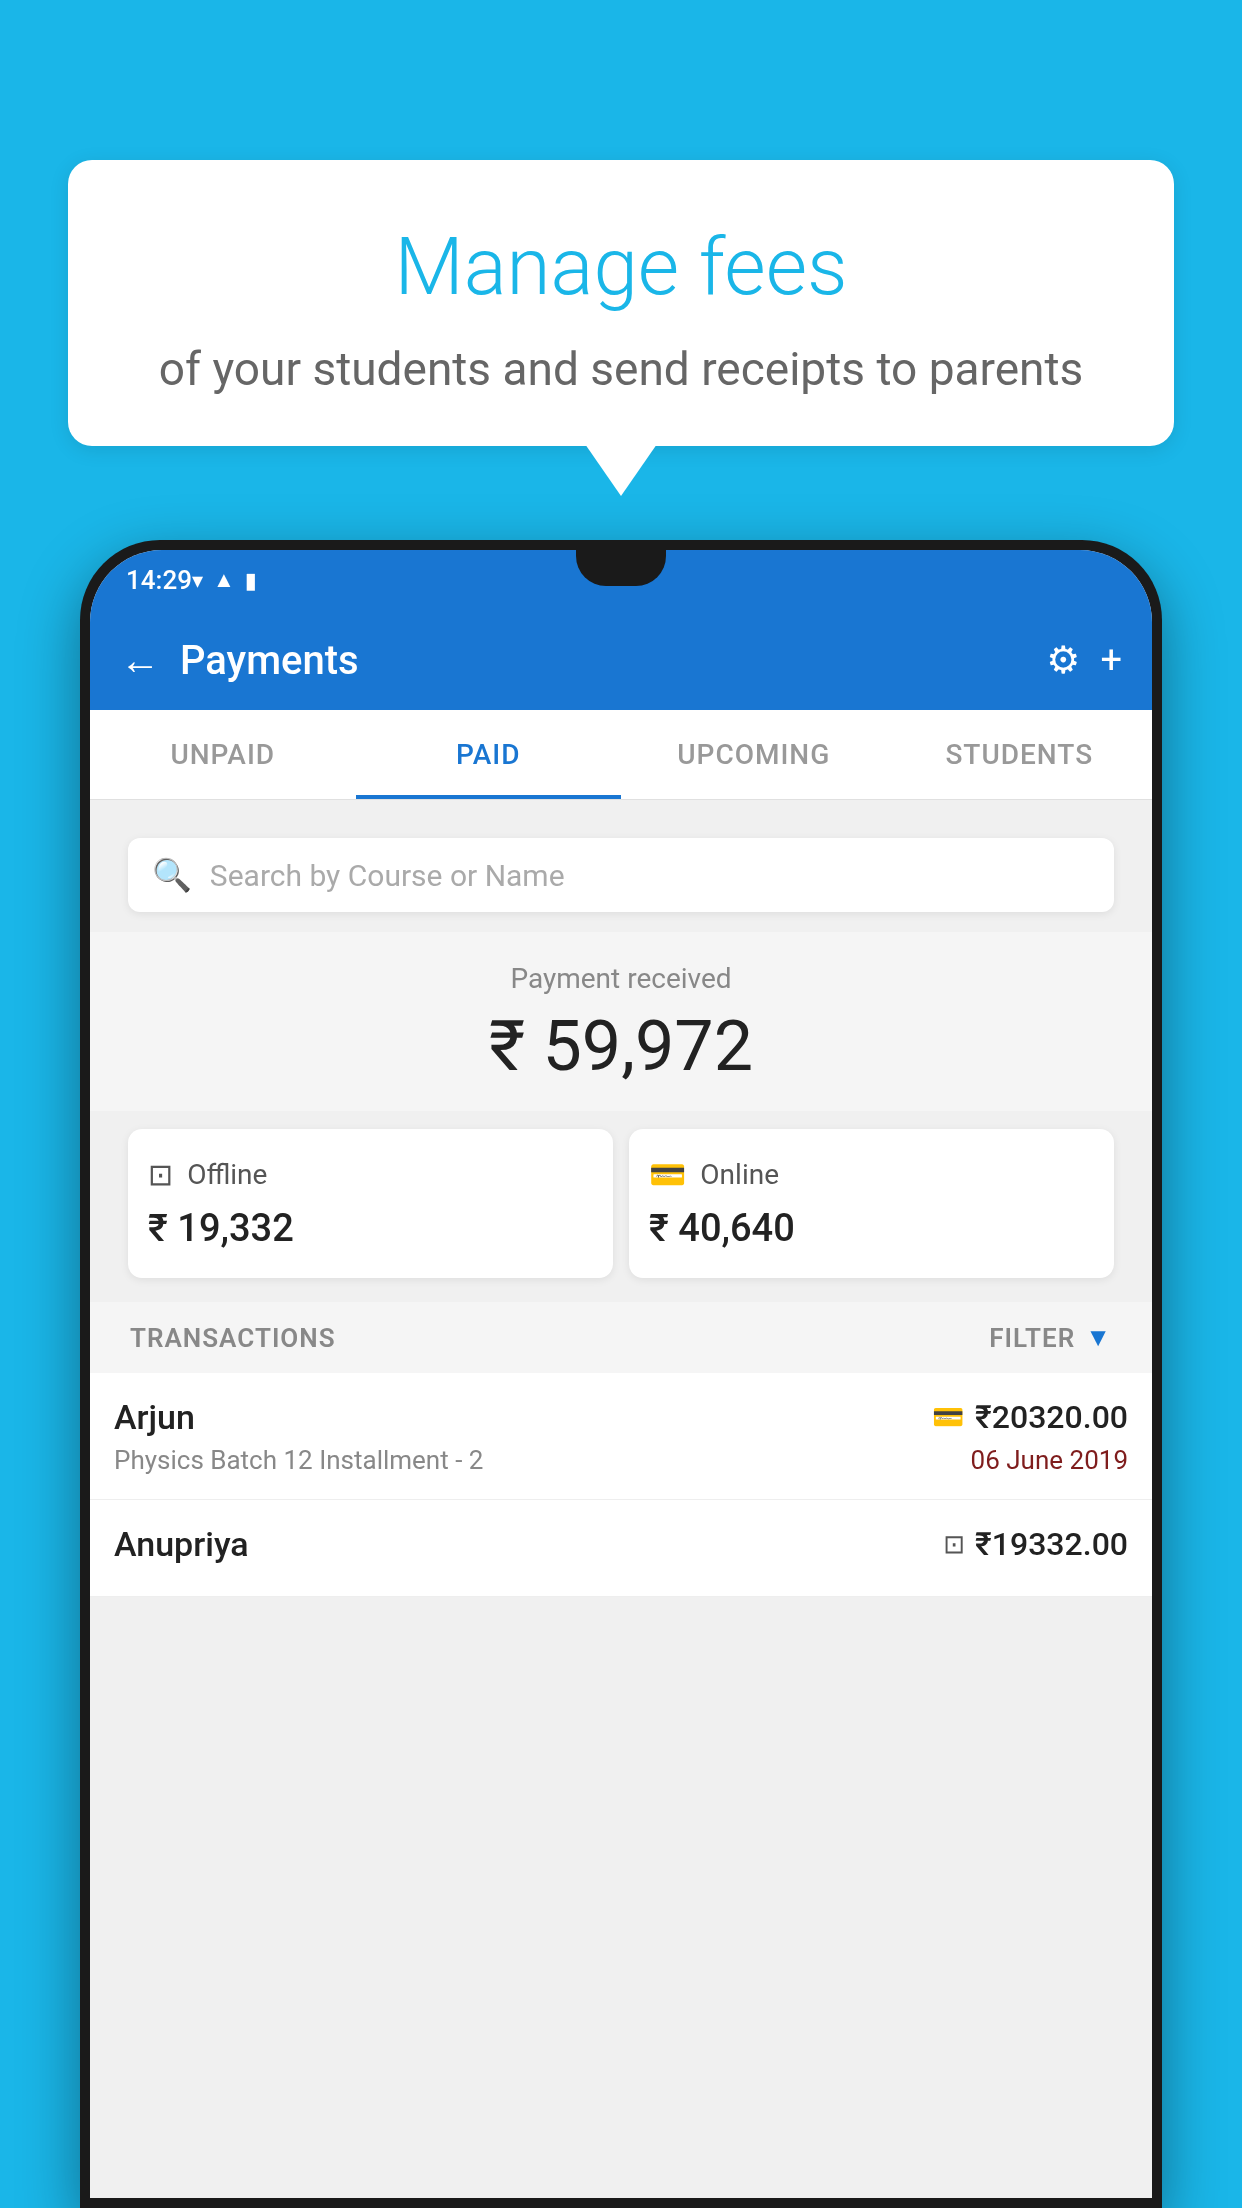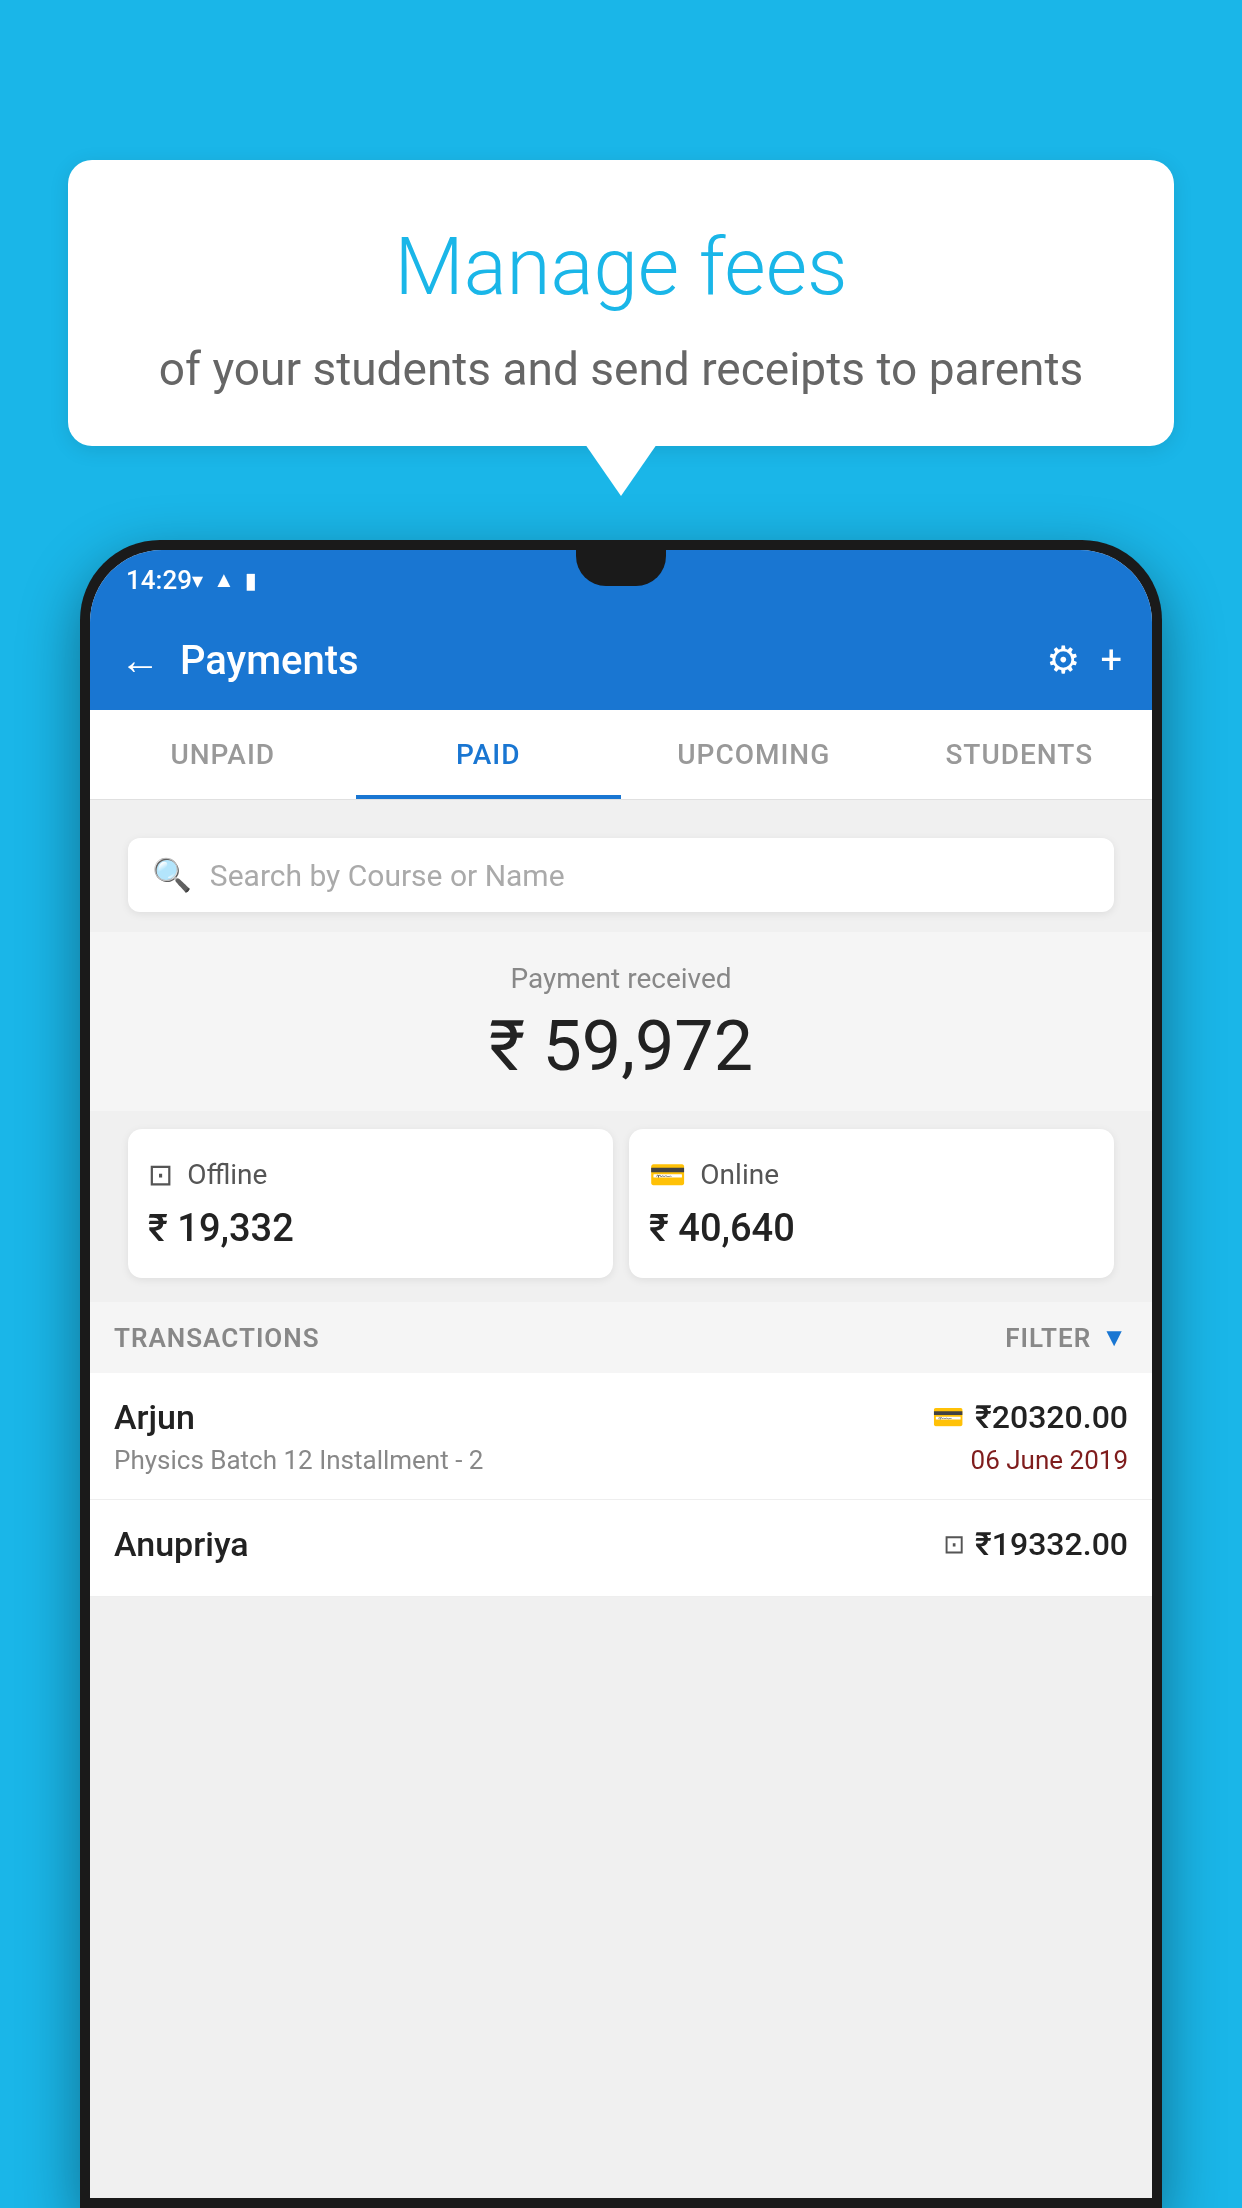--- a/index.html
+++ b/index.html
@@ -255,21 +255,21 @@
       font-size: 38px;
       color: #222;
       font-weight: 500;
     }
 
     
     .transactions-header {
       display: flex;
       justify-content: space-between;
       align-items: center;
-      padding: 20px 24px;
+      padding: 20px 40px;
       background: #f5f5f5;
       gap: 16px;
     }
 
     .transactions-label {
       font-size: 26px;
       color: #888;
       font-weight: 600;
       letter-spacing: 1px;
     }

